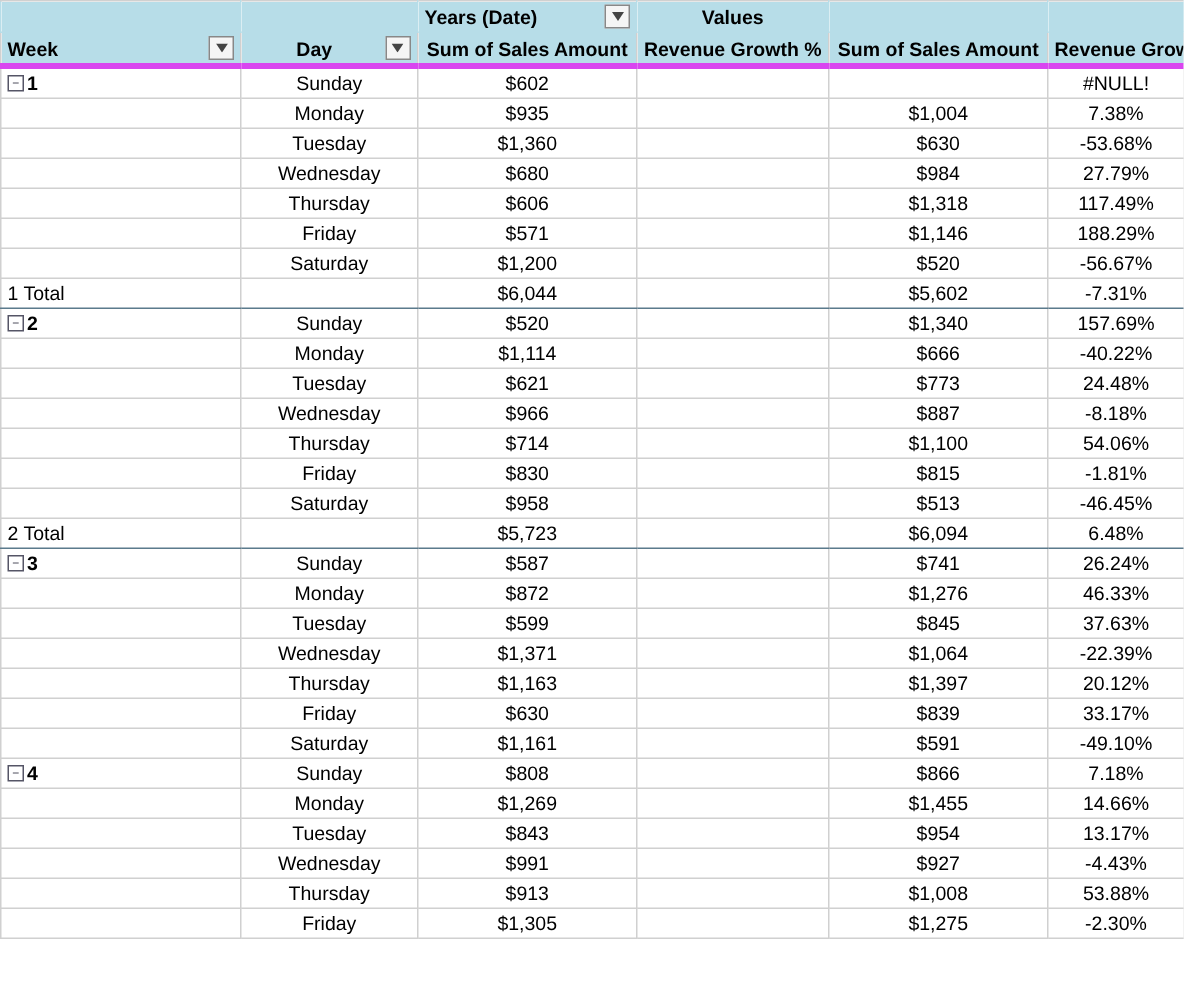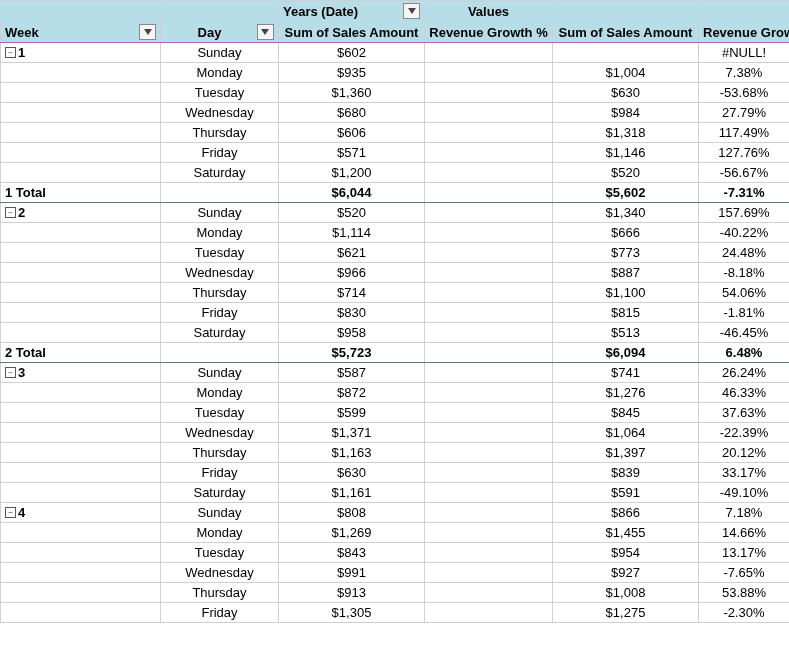--- a/index.html
+++ b/index.html
@@ -31,33 +31,33 @@
 }
 .hdr-band.first td {
   border-top: 1px solid #d0d0d0;
 }
 .hdr-band td.label {
   font-weight: bold;
 }
 .col-header td {
   background: #b7dde8;
   font-weight: bold;
-  border-bottom: 1px solid #d946ef;
+  border-bottom: 4px solid #d946ef;
 }
 .col-week { width: 160px; }
 .col-day { width: 118px; }
 .col-sales1 { width: 146px; }
 .col-growth1 { width: 128px; }
 .col-sales2 { width: 146px; }
 .col-growth2 { width: 91px; }
 .cell-center { text-align: center; }
 .cell-left { text-align: left; }
 .bold { font-weight: bold; }
 .total-row td {
-  font-weight: bold;
+  font-weight: normal;
   border-top: 1.5px solid #5b7a8c;
   border-bottom: 1.5px solid #5b7a8c;
   margin-top: 28px;
 }
 .dd {
   display: inline-flex;
   align-items: center;
   justify-content: center;
   width: 15px;
   height: 14px;
@@ -196,21 +196,21 @@
         <td class="cell-center"></td>
         <td class="cell-center">$1,318</td>
         <td class="cell-center">117.49%</td>
       </tr>
       <tr>
         <td></td>
         <td class="cell-center">Friday</td>
         <td class="cell-center">$571</td>
         <td class="cell-center"></td>
         <td class="cell-center">$1,146</td>
-        <td class="cell-center">127.76%</td>
+        <td class="cell-center">188.29%</td>
       </tr>
       <tr>
         <td></td>
         <td class="cell-center">Saturday</td>
         <td class="cell-center">$1,200</td>
         <td class="cell-center"></td>
         <td class="cell-center">$520</td>
         <td class="cell-center">-56.67%</td>
       </tr>
       <tr class="total-row">
@@ -379,21 +379,21 @@
         <td class="cell-center"></td>
         <td class="cell-center">$954</td>
         <td class="cell-center">13.17%</td>
       </tr>
       <tr>
         <td></td>
         <td class="cell-center">Wednesday</td>
         <td class="cell-center">$991</td>
         <td class="cell-center"></td>
         <td class="cell-center">$927</td>
-        <td class="cell-center">-7.65%</td>
+        <td class="cell-center">-4.43%</td>
       </tr>
       <tr>
         <td></td>
         <td class="cell-center">Thursday</td>
         <td class="cell-center">$913</td>
         <td class="cell-center"></td>
         <td class="cell-center">$1,008</td>
         <td class="cell-center">53.88%</td>
       </tr>
       <tr>

